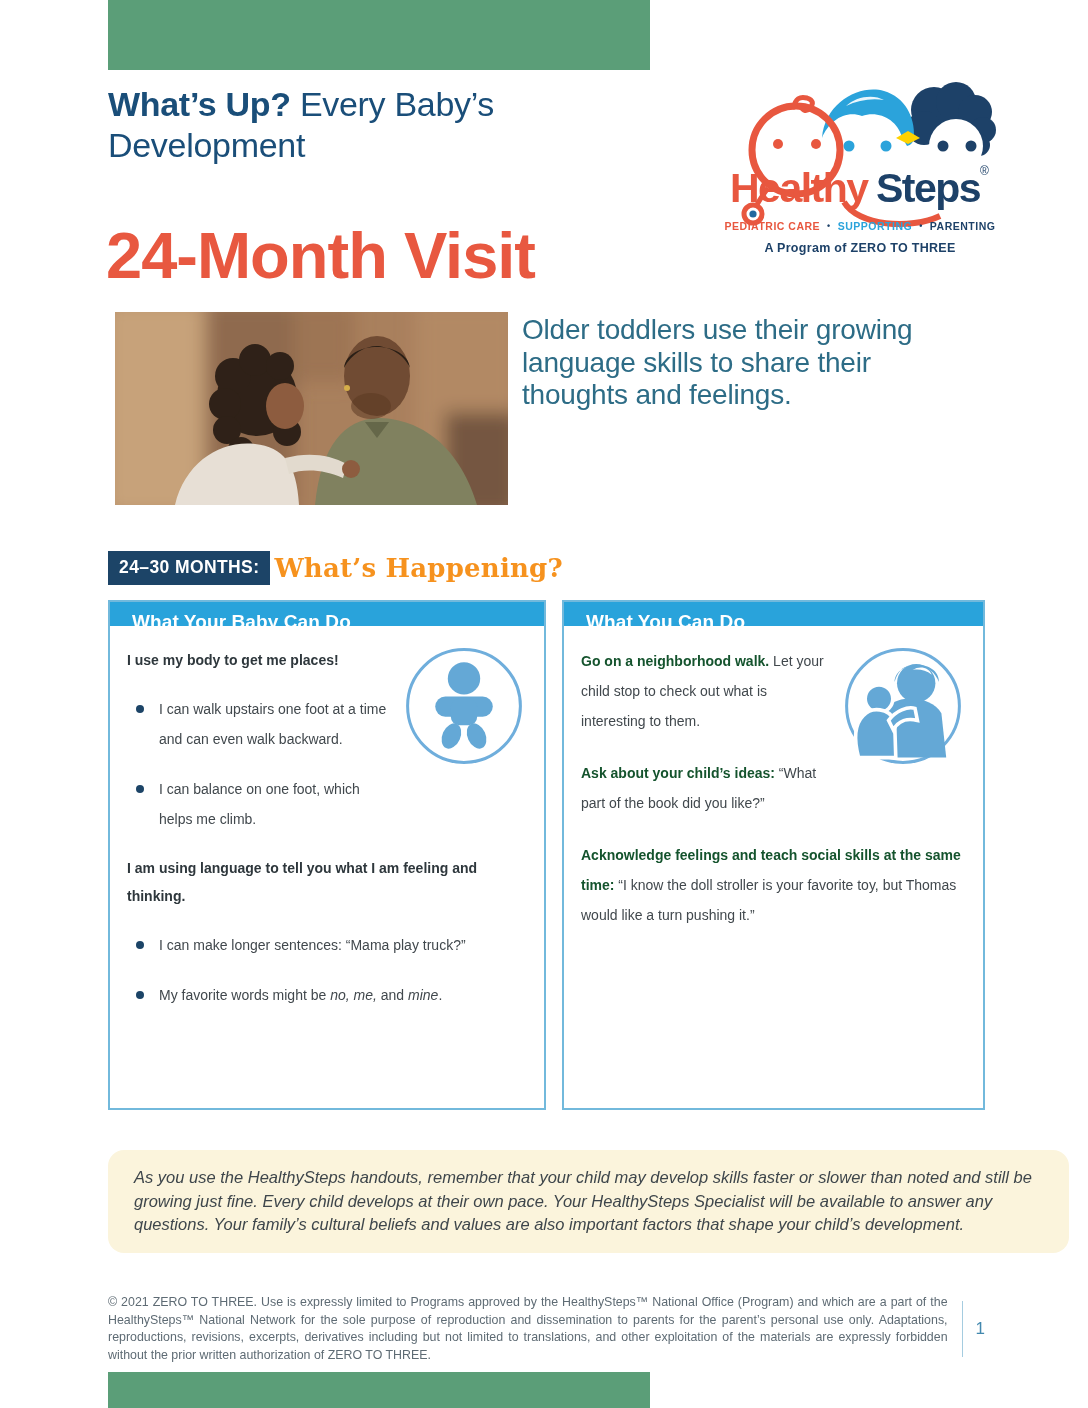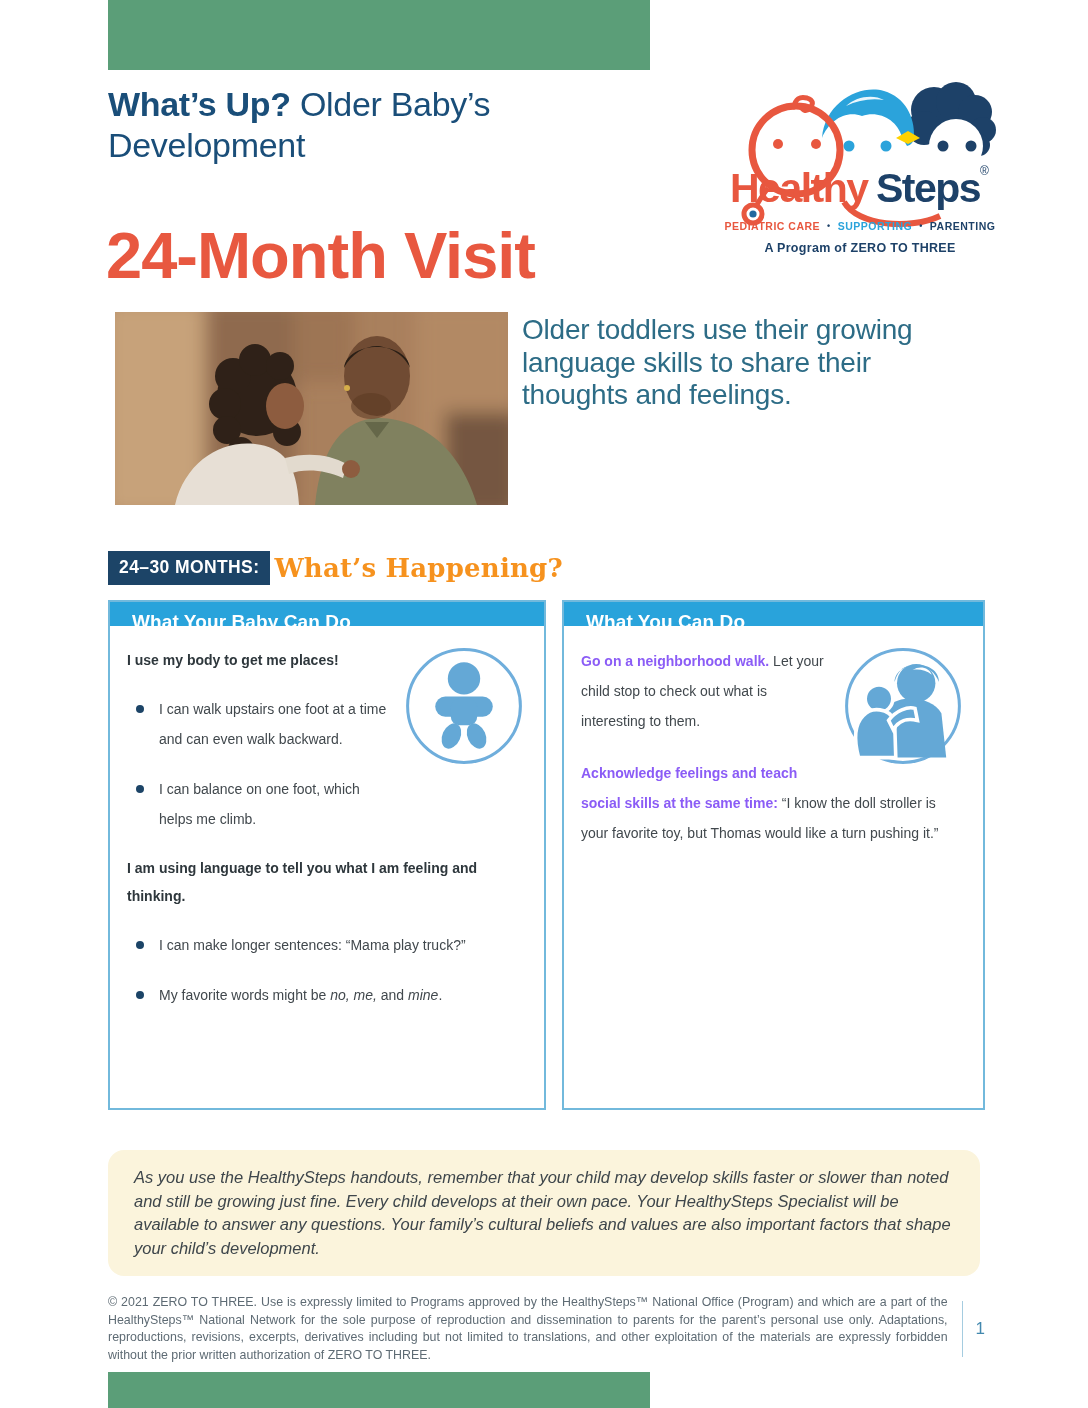--- a/index.html
+++ b/index.html
@@ -39,39 +39,39 @@
   .col-header { height:24px; background:#29A3DB; color:#ffffff; font-weight:bold; font-size:19px; line-height:40px; padding-left:22px; letter-spacing:0.1px; }
   .col-body { padding:20px 20px 0 17px; font-size:14px; line-height:30px; color:#41484D; }
   .col-body .lead { font-weight:bold; color:#2E373C; line-height:28px; }
   .icon-float { float:right; width:120px; height:120px; margin:0 0 10px 10px; }
   .icon-float svg { width:100%; height:100%; display:block; }
   ul.dots { list-style:none; margin-top:20px; }
   ul.dots li { position:relative; padding-left:32px; margin-bottom:20px; }
   ul.dots li::before { content:""; position:absolute; left:9px; top:11px; width:8px; height:8px; border-radius:50%; background:#1C4467; }
   .mid-head { font-weight:bold; color:#2E373C; line-height:28px; margin:2px 0 0 0; clear:both; }
   .r-item { margin-bottom:22px; }
-  .r-item strong { color:#8b5cf6; }
-
-  .note-box { position:absolute; left:108px; top:1150px; width:872px; background:#FBF4DC; border-radius:16px; padding:16px 26px; }
+  .r-item strong { color:#14532d; }
+
+  .note-box { position:absolute; left:108px; top:1150px; width:961px; background:#FBF4DC; border-radius:16px; padding:16px 26px; }
   .note-box p { font-style:italic; font-size:16.5px; line-height:23.5px; color:#3E464B; }
 
   .footer { position:absolute; left:108px; top:1294px; width:877px; display:flex; align-items:center; }
   .footer-copy { width:848px; font-size:12.4px; line-height:17.5px; color:#5E6B74; text-align:justify; }
   .footer-divider { width:0; border-left:1.5px solid #A5CCE0; height:56px; margin-left:14px; }
   .footer-pageno { margin-left:13px; font-size:17px; color:#4288AE; }
 </style>
 </head>
 <body>
 
 <div class="page">
 
   <div class="green-bar top"></div>
 
   <div class="page-title">
-    <div><b>What’s Up?</b><span> Older Baby’s</span></div>
+    <div><b>What’s Up?</b><span> Every Baby’s</span></div>
     <div>Development</div>
   </div>
 
   <div class="logo-block">
     <svg class="logo-heads" width="264" height="136" viewBox="0 0 264 136" overflow="visible">
 
       <g fill="#1D4168">
         <circle cx="206" cy="30" r="23"></circle>
           <circle cx="228" cy="22" r="20"></circle>
           <circle cx="247" cy="32" r="17"></circle>
@@ -206,20 +206,21 @@
           </g>
           <path d="M58,20 C64,16 72,18 74,24 C69,20 63,19 58,20 Z" fill="#ffffff"></path>
           <g fill="#64A8D6" stroke="#ffffff" stroke-width="3">
             <circle cx="30" cy="44" r="11.5"></circle>
             <path d="M17,58 C24,50 38,52 43,62 L44,93 L13,93 C9,78 9,66 17,58 Z"></path>
             <path d="M38,62 C44,54 54,50 60,52 L62,62 C54,60 46,62 42,70 Z"></path>
           </g>
         </svg>
       </span>
       <p class="r-item"><strong>Go on a neighborhood walk.</strong><span> Let your child stop to check out what is interesting to them.</span></p>
+      <p class="r-item"><strong>Ask about your child’s ideas:</strong><span> “What part of the book did you like?”</span></p>
       <p class="r-item"><strong>Acknowledge feelings and teach social skills at the same time:</strong><span> “I know the doll stroller is your favorite toy, but Thomas would like a turn pushing it.”</span></p>
     </div>
   </div>
 
   <div class="note-box">
     <p>As you use the HealthySteps handouts, remember that your child may develop skills faster or slower than noted and still be growing just fine. Every child develops at their own pace. Your HealthySteps Specialist will be available to answer any questions. Your family’s cultural beliefs and values are also important factors that shape your child’s development.</p>
   </div>
 
   <div class="footer">
     <div class="footer-copy">© 2021 ZERO TO THREE. Use is expressly limited to Programs approved by the HealthySteps™ National Office (Program) and which are a part of the HealthySteps™ National Network for the sole purpose of reproduction and dissemination to parents for the parent’s personal use only. Adaptations, reproductions, revisions, excerpts, derivatives including but not limited to translations, and other exploitation of the materials are expressly forbidden without the prior written authorization of ZERO TO THREE.</div>

